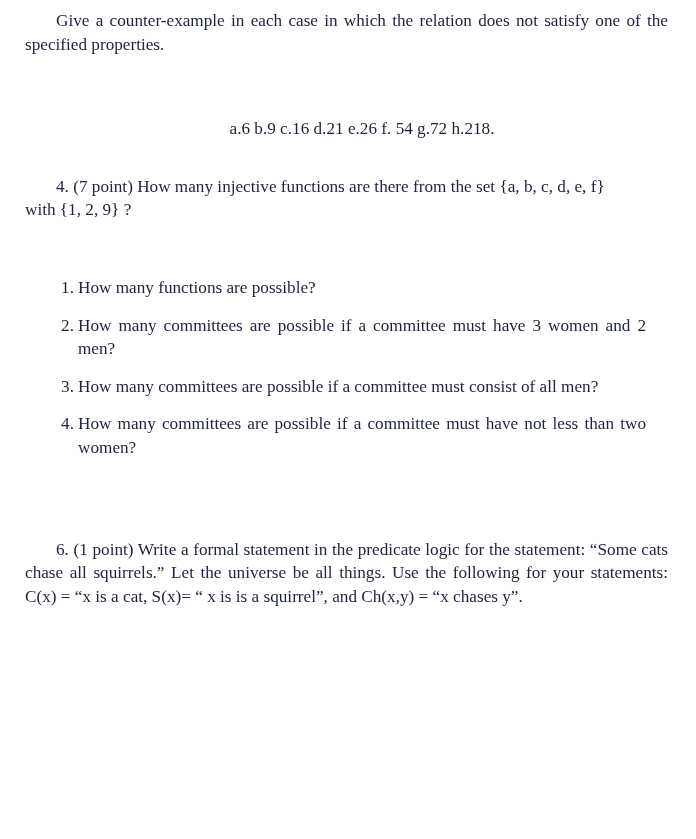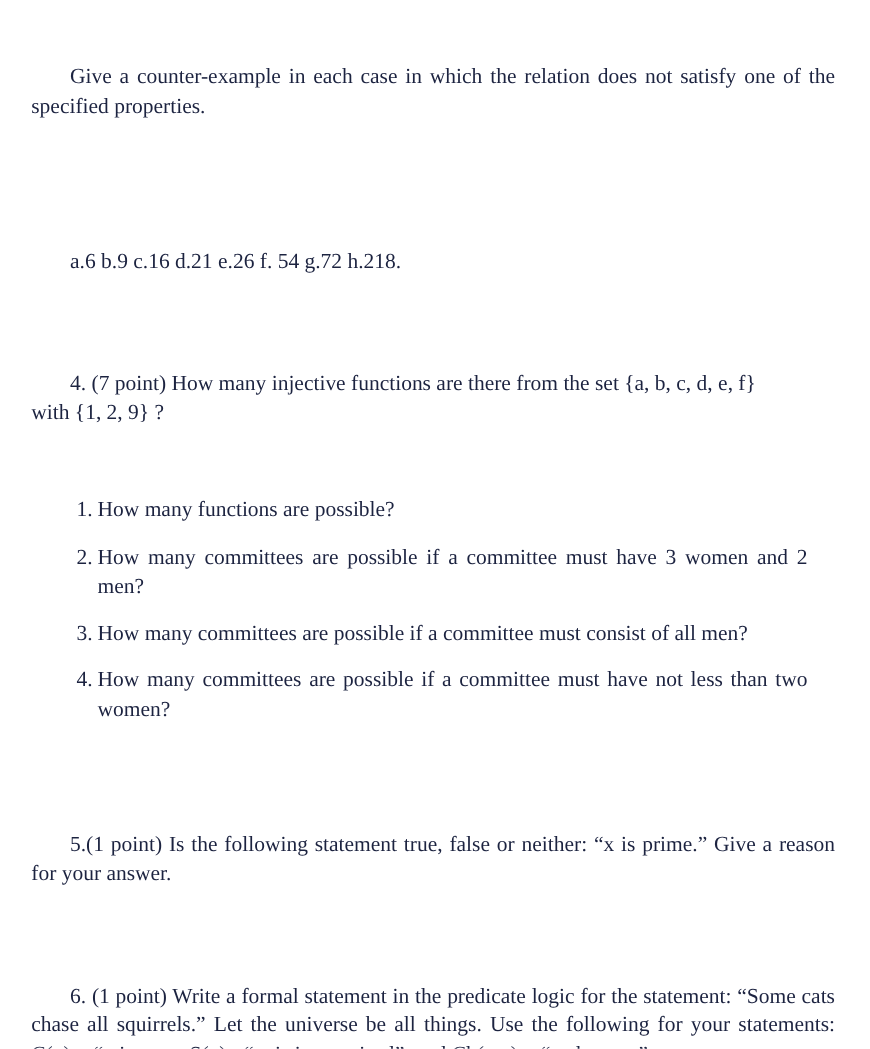--- a/index.html
+++ b/index.html
@@ -26,21 +26,20 @@
     margin: 0;
     font-size: 17.2px;
     line-height: 23.6px;
     text-align: justify;
     text-justify: inter-word;
     color: #1c2340;
     -webkit-font-smoothing: antialiased;
   }
   .indent {
     text-indent: 31px;
-    margin-top: 40px;
   }
   .indent-sm {
     text-indent: 28px;
   }
   .mi {
     font-style: italic;
   }
   .mathset {
     font-family: "Liberation Serif", "DejaVu Serif", serif;
   }
@@ -85,21 +84,21 @@
   <div class="gap-sm"></div>
 
   <p class="para indent">Give a counter-example in each case in which the relation does not satisfy one of the specified properties.</p>
 
   <div class="gap-xl"></div>
 
 
 
   <div class="gap-lg"></div>
 
-  <p class="para indent" style="text-align:left;">a.6 b.9 c.16 d.21 e.26 f. 54 g.72 h.218.</p>
+  <p class="para indent" style="text-align:center;">a.6 b.9 c.16 d.21 e.26 f. 54 g.72 h.218.</p>
 
   <div class="gap-xl"></div>
 
   <p class="para indent"><span>4. (7 point) How many injective functions are there from the set </span><span class="mathset">{a, b, c, d, e, f}</span><br><span>with </span><span class="mathset">{1, 2, 9}</span><span> ?</span></p>
 
   <div class="gap-xl"></div>
 
 
   <div class="gap-md"></div>
 
@@ -119,19 +118,18 @@
       </li>
       <li>
         <span class="num">4.</span>
         <span class="txt">How many committees are possible if a committee must have not less than two women?</span>
       </li>
     </ol>
   </div>
 
   <div class="gap-xxl"></div>
 
-  <p class="para indent">5.(1 point) Is the following statement true, false or neither: “x is prime.” Give a reason for your answer.</p>
 
   <div class="gap-xl"></div>
 
   <p class="para indent">6. (1 point) Write a formal statement in the predicate logic for the statement: “Some cats chase all squirrels.” Let the universe be all things. Use the following for your statements: C(x) = “x is a cat, S(x)= “ x is is a squirrel”, and Ch(x,y) = “x chases y”.</p>
 
 </div>
 
 </body></html>

